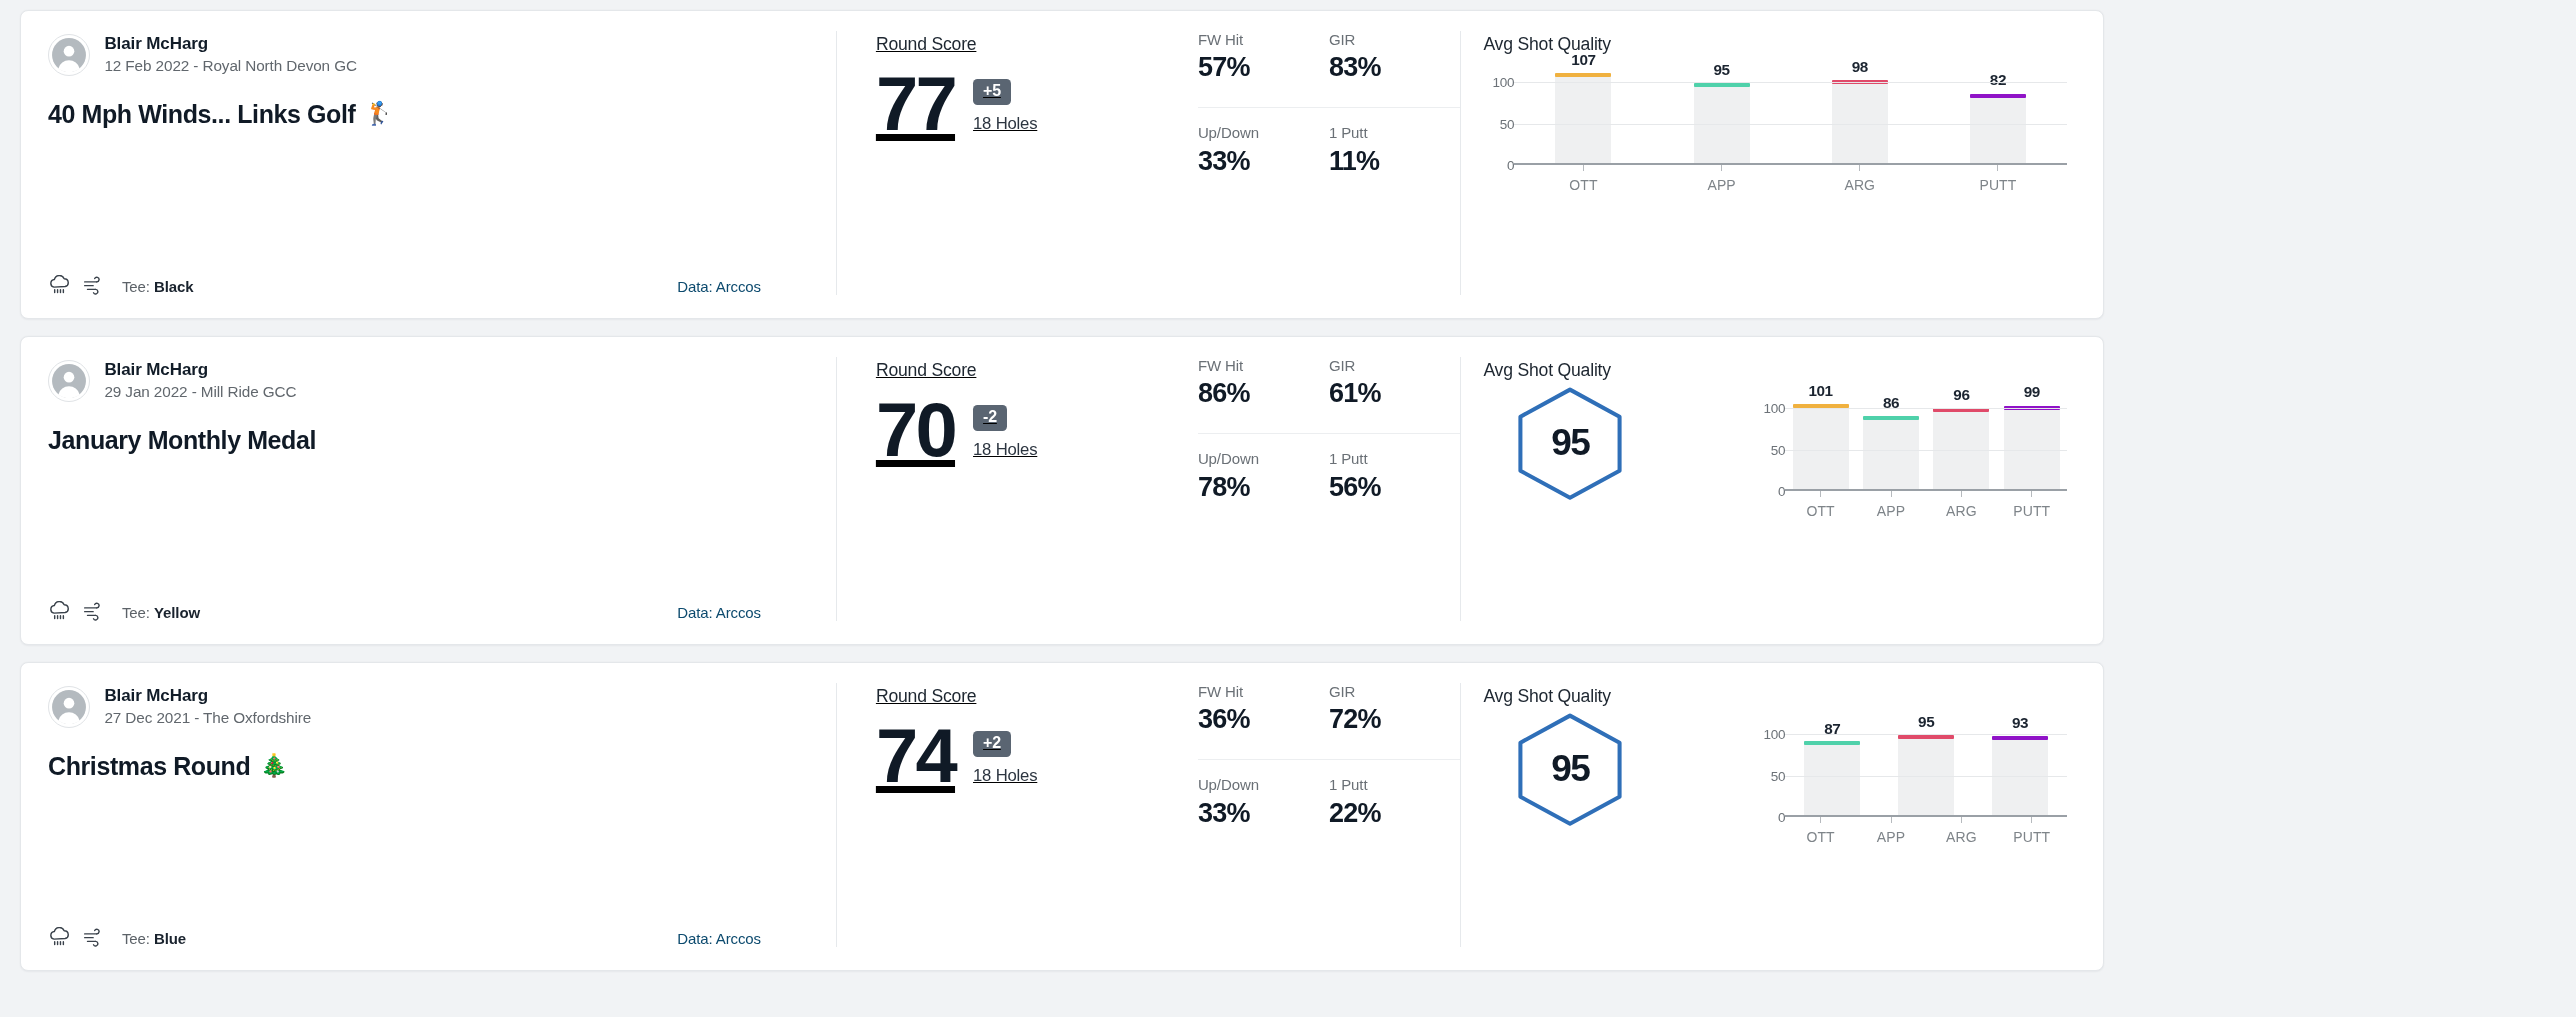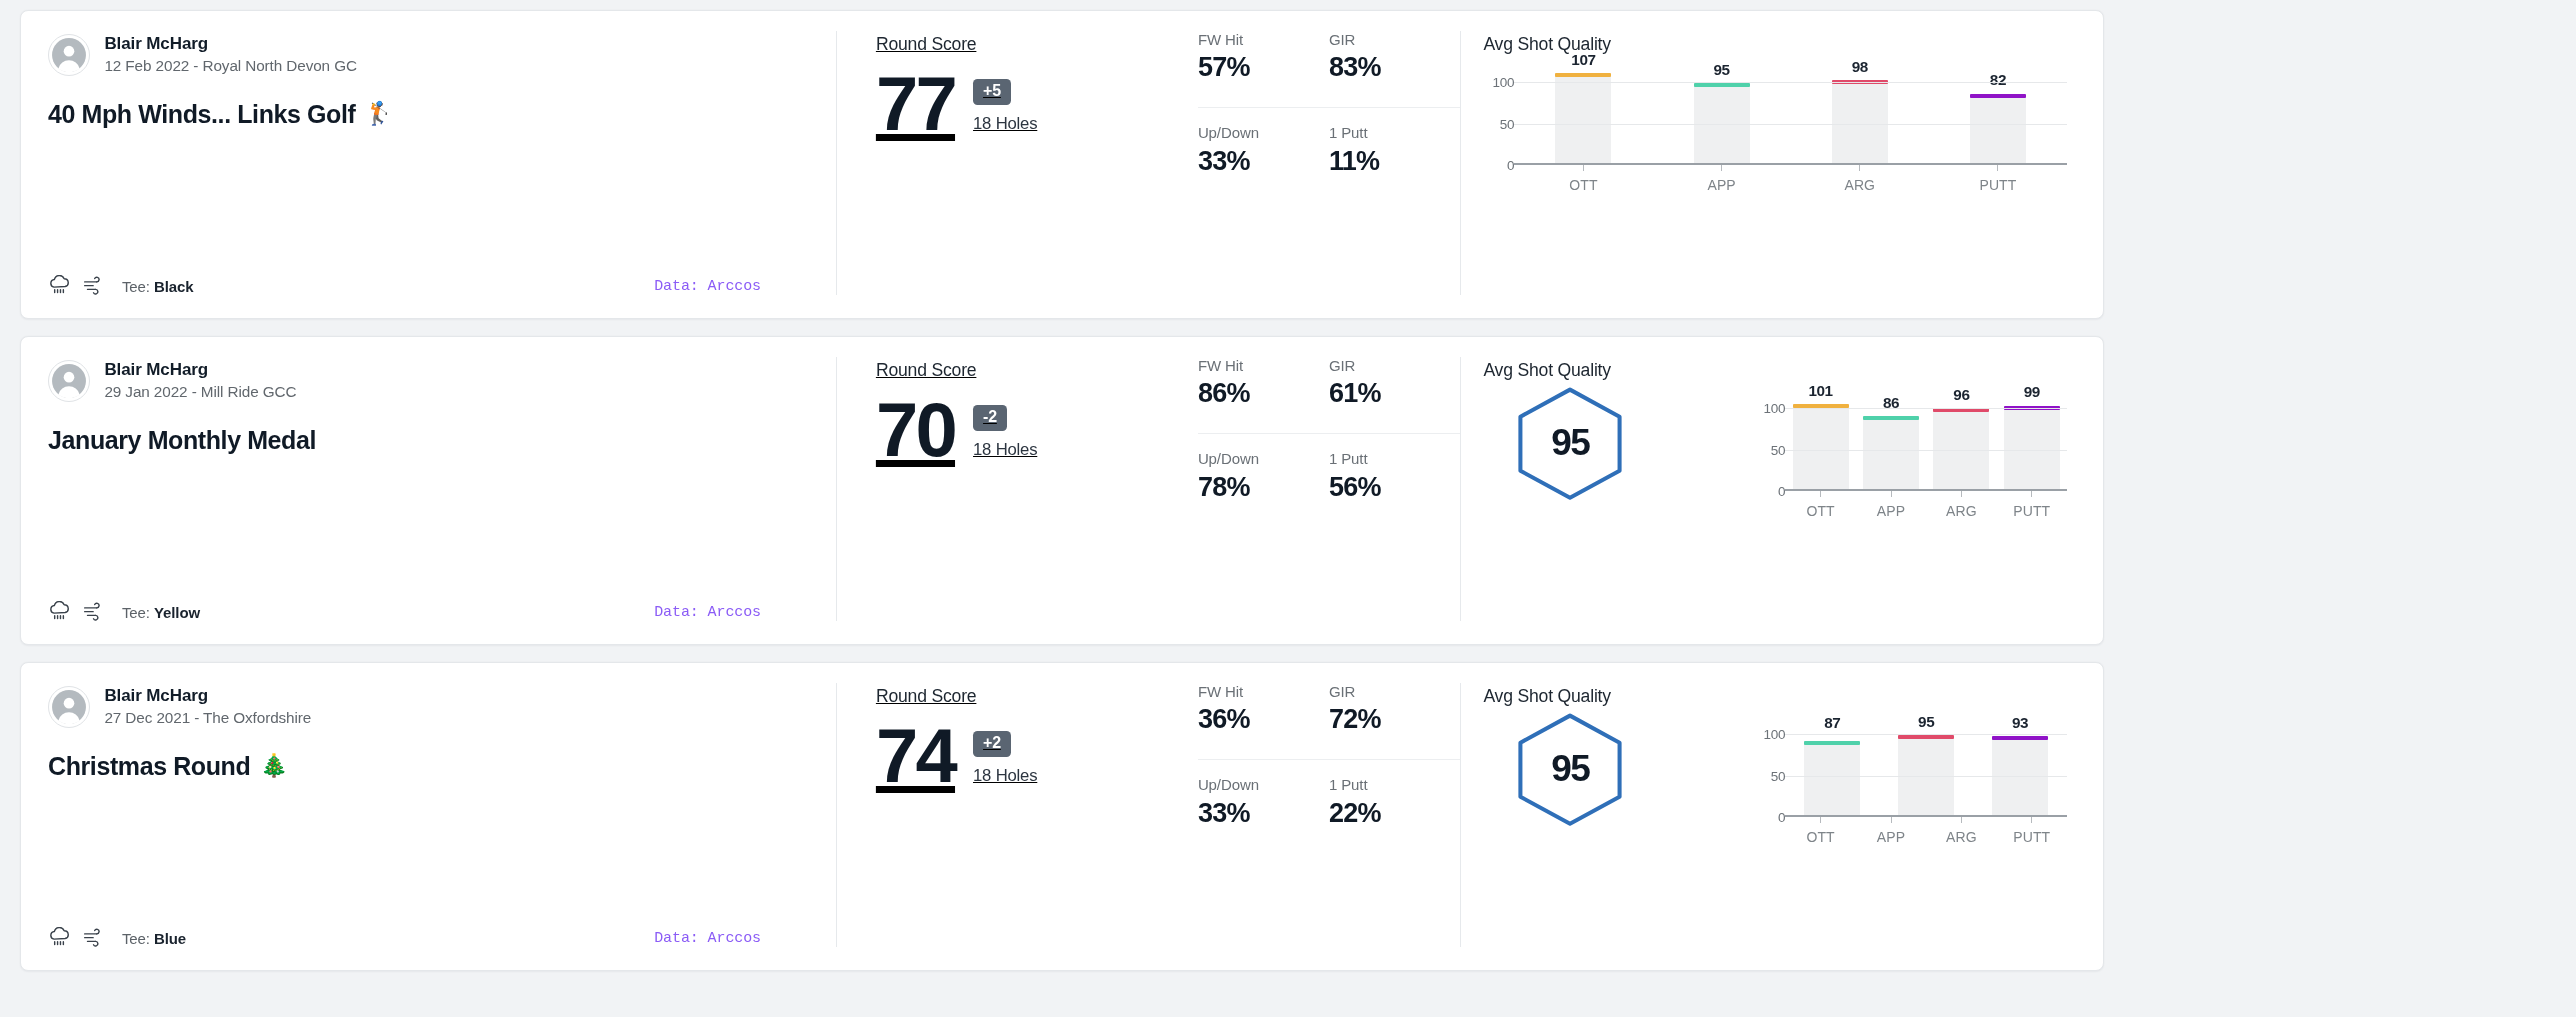--- a/index.html
+++ b/index.html
@@ -65,23 +65,22 @@
     left: 27px; right: 27px; bottom: 21px;
     display: flex; align-items: center;
   }
   .cond { display: flex; align-items: center; gap: 10px; }
   .cond svg { display: block; }
   .tee {
     font-size: 15px; color: #5c6268; margin-left: 5.4px; letter-spacing: -0.1px;
   }
   .tee b { color: #1a232e; font-weight: bold; }
   .data-src {
-    font-size: 15px; color: #8b5cf6; margin-left: auto; margin-right: 48px;
+    font-size: 15px; color: #0c4a6e; margin-left: auto; margin-right: 48px;
     letter-spacing: -0.1px;
-    font-family: Liberation Mono, monospace;
   }
 
   .vdiv {
     width: 0.9px; background: #e6e9ec;
     margin: 20px 0 23.5px 0;
     flex: none;
   }
 
   
   .scorebox {
@@ -578,21 +577,21 @@
                 <div class="ytick" style="top: 62px;">50</div>
                 <div class="ytick" style="top: 103px;">0</div>
               </div>
             <div class="plot">
               <div class="plotarea">
                 <div class="bars">
                     <div class="barcol">
                       <div class="bar" style="height: 72px;">
                         <div class="cap" style="background: rgb(79, 209, 170);"></div>
                       </div>
-                      <div class="barval" style="bottom: 84px;">87</div>
+                      <div class="barval" style="bottom: 78px;">87</div>
                     </div>
                     <div class="barcol">
                       <div class="bar" style="height: 78px;">
                         <div class="cap" style="background: rgb(224, 74, 105);"></div>
                       </div>
                       <div class="barval" style="bottom: 85px;">95</div>
                     </div>
                     <div class="barcol">
                       <div class="bar" style="height: 77px;">
                         <div class="cap" style="background: rgb(144, 19, 199);"></div>

